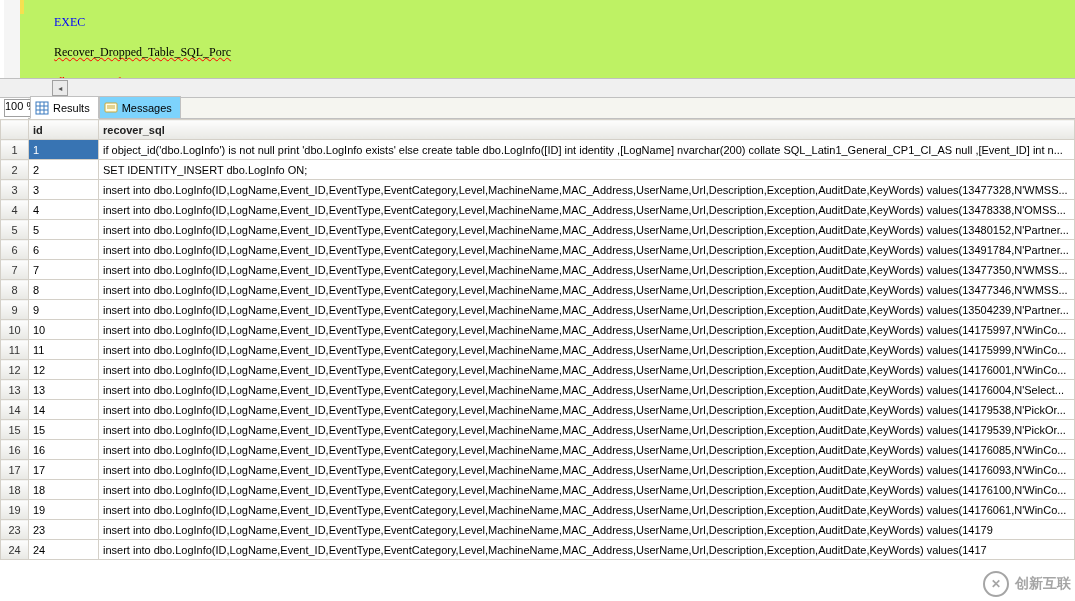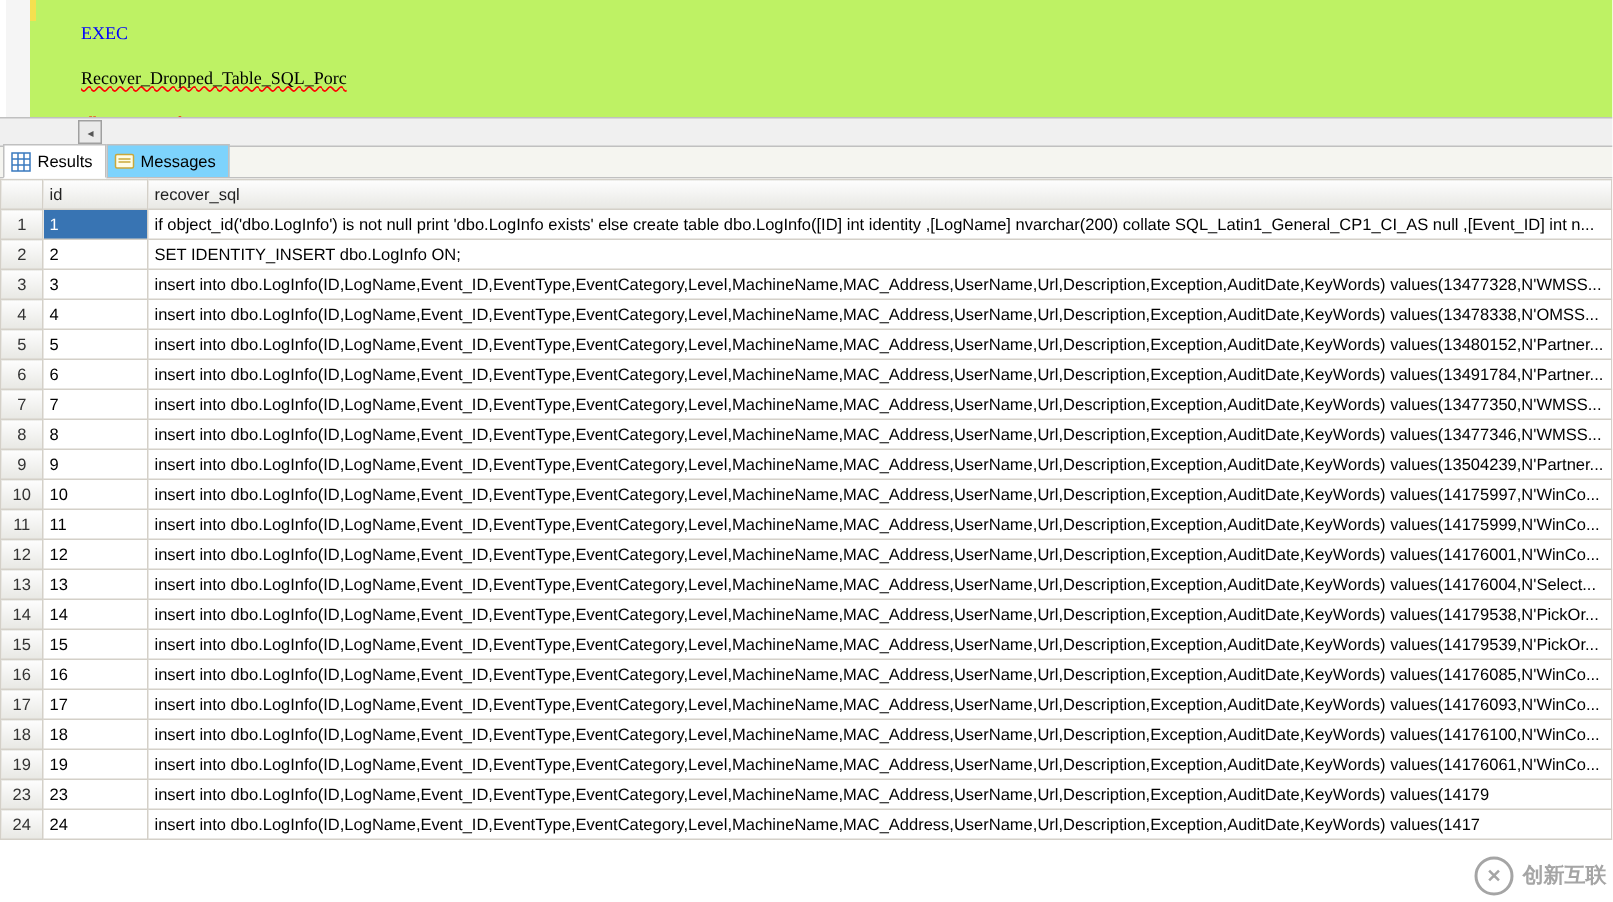--- a/index.html
+++ b/index.html
@@ -71,20 +71,21 @@
     font-size:8px; color:#555;
   }
   .tabs-row {
     height: 20px;
     background: #f5f5f0;
     border-bottom: 1px solid #c0c0c0;
     display: flex;
     align-items: flex-end;
     padding-left: 2px;
     gap: 0;
+    margin-left: 28px;
   }
   .tab {
     display: flex;
     align-items: center;
     gap: 4px;
     padding: 2px 8px 2px 4px;
     border: 1px solid #c0c0c0;
     border-bottom: none;
     background: #7dd3fc;
     height: 17px;
@@ -119,21 +120,21 @@
     padding: 1px 4px;
     height: 17px;
     overflow: hidden;
     white-space: nowrap;
     text-overflow: ellipsis;
     font-size: 11px;
     background:#fff;
   }
   table.grid th {
     background: linear-gradient(#fdfdfd,#e8e8e4);
-    font-weight: normal;
+    font-weight: bold;
     text-align: left;
     color:#222;
   }
   table.grid th.rowhead, table.grid td.rowhead {
     background: linear-gradient(#fdfdfd,#e8e8e4);
     text-align: center;
     width: 26px;
     color:#333;
   }
   col.c-rowhead { width:28px; }

